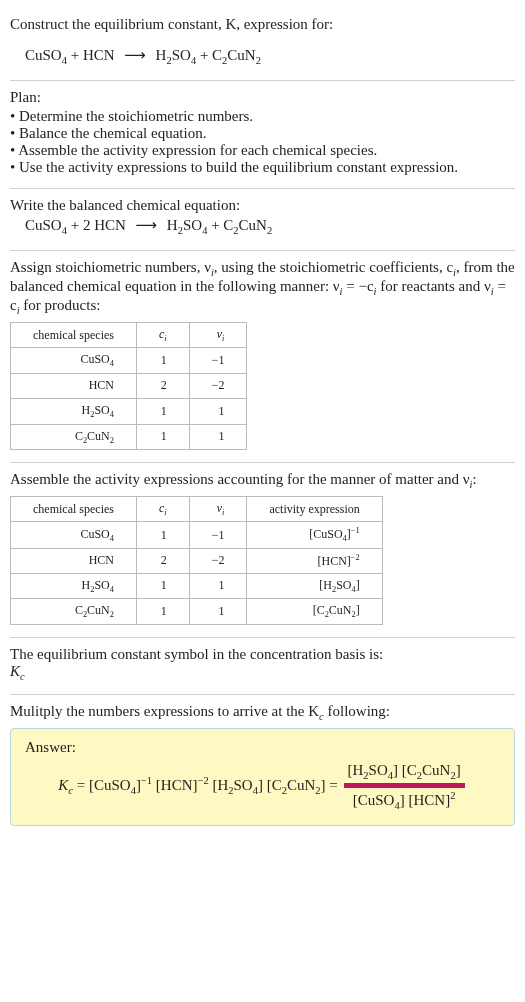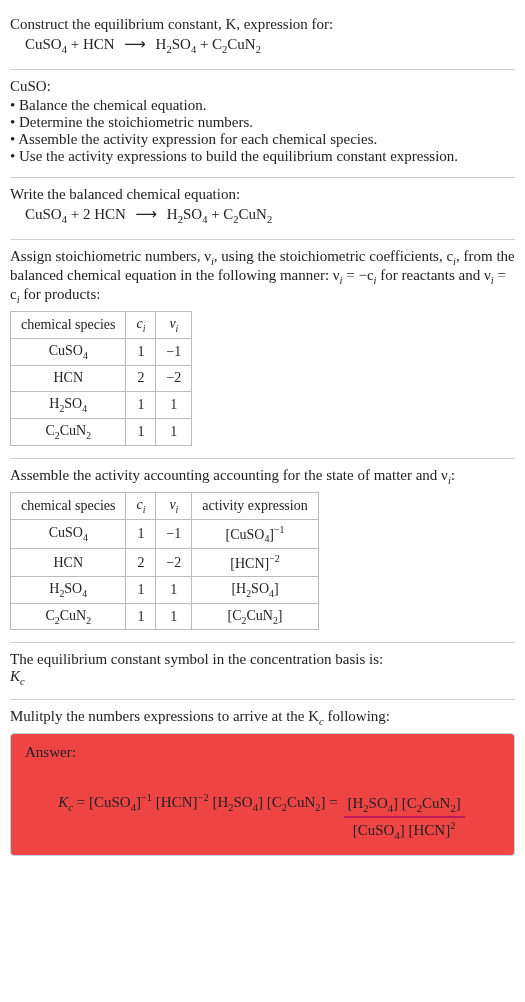--- a/index.html
+++ b/index.html
@@ -10,82 +10,82 @@
     color: #222;
     width: 525px;
     box-sizing: border-box;
     background: #fff;
   }
   .section {
     border-bottom: 1px solid #d0d0d0;
     padding: 8px 0 12px 0;
   }
   .section.no-border { border-bottom: none; }
-  .prompt-line { margin-bottom: 2px; }
+  .prompt-line { margin-bottom: 13px; }
   .eq-line { margin: 2px 15px; }
   .sub { font-size: 0.7em; vertical-align: sub; }
   .sup { font-size: 0.7em; vertical-align: super; }
   .arrow { display:inline-block; margin: 0 6px; }
   table.data {
     border-collapse: collapse;
     margin-top: 6px;
   }
   table.data th, table.data td {
     border: 1px solid #bbb;
-    padding: 4px 10px;
-    text-align: center;
+    padding: 4px 22px;
+    text-align: right;
     font-weight: normal;
-    font-size: 14px;
+    font-size: 12px;
     white-space: nowrap;
   }
   table.data th { background: #fff; }
   ul.plan {
     list-style: none;
     padding: 0;
     margin: 2px 0 0 0;
   }
   ul.plan li::before { content: "• "; }
   .answerbox {
-    background: #ef4444;
+    background: #fef9c3;
     border: 1px solid #b9d6e2;
     border-radius: 4px;
     padding: 10px 14px 14px 14px;
     margin-top: 6px;
   }
   .answer-label { margin-bottom: 6px; }
   .frac {
     display: inline-block;
     vertical-align: middle;
     text-align: center;
     margin: 0 2px;
   }
-  .frac .num { display:block; border-bottom: 2px solid #be185d; padding: 0 4px 2px 4px; margin-top: 28px; }
+  .frac .num { display:block; border-bottom: 5px solid #be185d; padding: 0 4px 2px 4px; }
   .frac .den { display:block; padding: 2px 4px 0 4px; }
   .ital { font-style: italic; }
   .kc-line { text-align: center; }
 </style>
 </head>
 <body>
 
 <div class="section">
   <div class="prompt-line">
     <span>Construct the equilibrium constant, K, expression for:</span>
   </div>
   <div class="eq-line">
     <span><span>CuSO</span><span class="sub">4</span></span><span> + </span><span>HCN</span>
     <span class="arrow">⟶</span>
     <span><span>H</span><span class="sub">2</span><span>SO</span><span class="sub">4</span></span><span> + </span><span><span>C</span><span class="sub">2</span><span>CuN</span><span class="sub">2</span></span>
   </div>
 </div>
 
 <div class="section">
-  <div>CuSO:</div>
+  <div>Plan:</div>
   <ul class="plan">
+    <li>Determine the stoichiometric numbers.</li>
     <li>Balance the chemical equation.</li>
-    <li>Determine the stoichiometric numbers.</li>
     <li>Assemble the activity expression for each chemical species.</li>
     <li>Use the activity expressions to build the equilibrium constant expression.</li>
   </ul>
 </div>
 
 <div class="section">
   <div>Write the balanced chemical equation:</div>
   <div class="eq-line">
     <span><span>CuSO</span><span class="sub">4</span></span><span> + 2 </span><span>HCN</span>
     <span class="arrow">⟶</span>
@@ -123,21 +123,21 @@
       <td><span>C</span><span class="sub">2</span><span>CuN</span><span class="sub">2</span></td>
       <td>1</td>
       <td>1</td>
     </tr>
   </tbody>
     </table>
 </div>
 
 <div class="section">
   <div>
-    <span>Assemble the activity accounting accounting for the state of matter and ν</span><span class="ital sub">i</span><span>:</span>
+    <span>Assemble the activity expressions accounting for the manner of matter and ν</span><span class="ital sub">i</span><span>:</span>
   </div>
   <table class="data">
     <tbody>
         <tr>
       <th>chemical species</th>
       <th><span class="ital">c</span><span class="ital sub">i</span></th>
       <th><span class="ital">ν</span><span class="ital sub">i</span></th>
       <th>activity expression</th>
     </tr>
     <tr>

